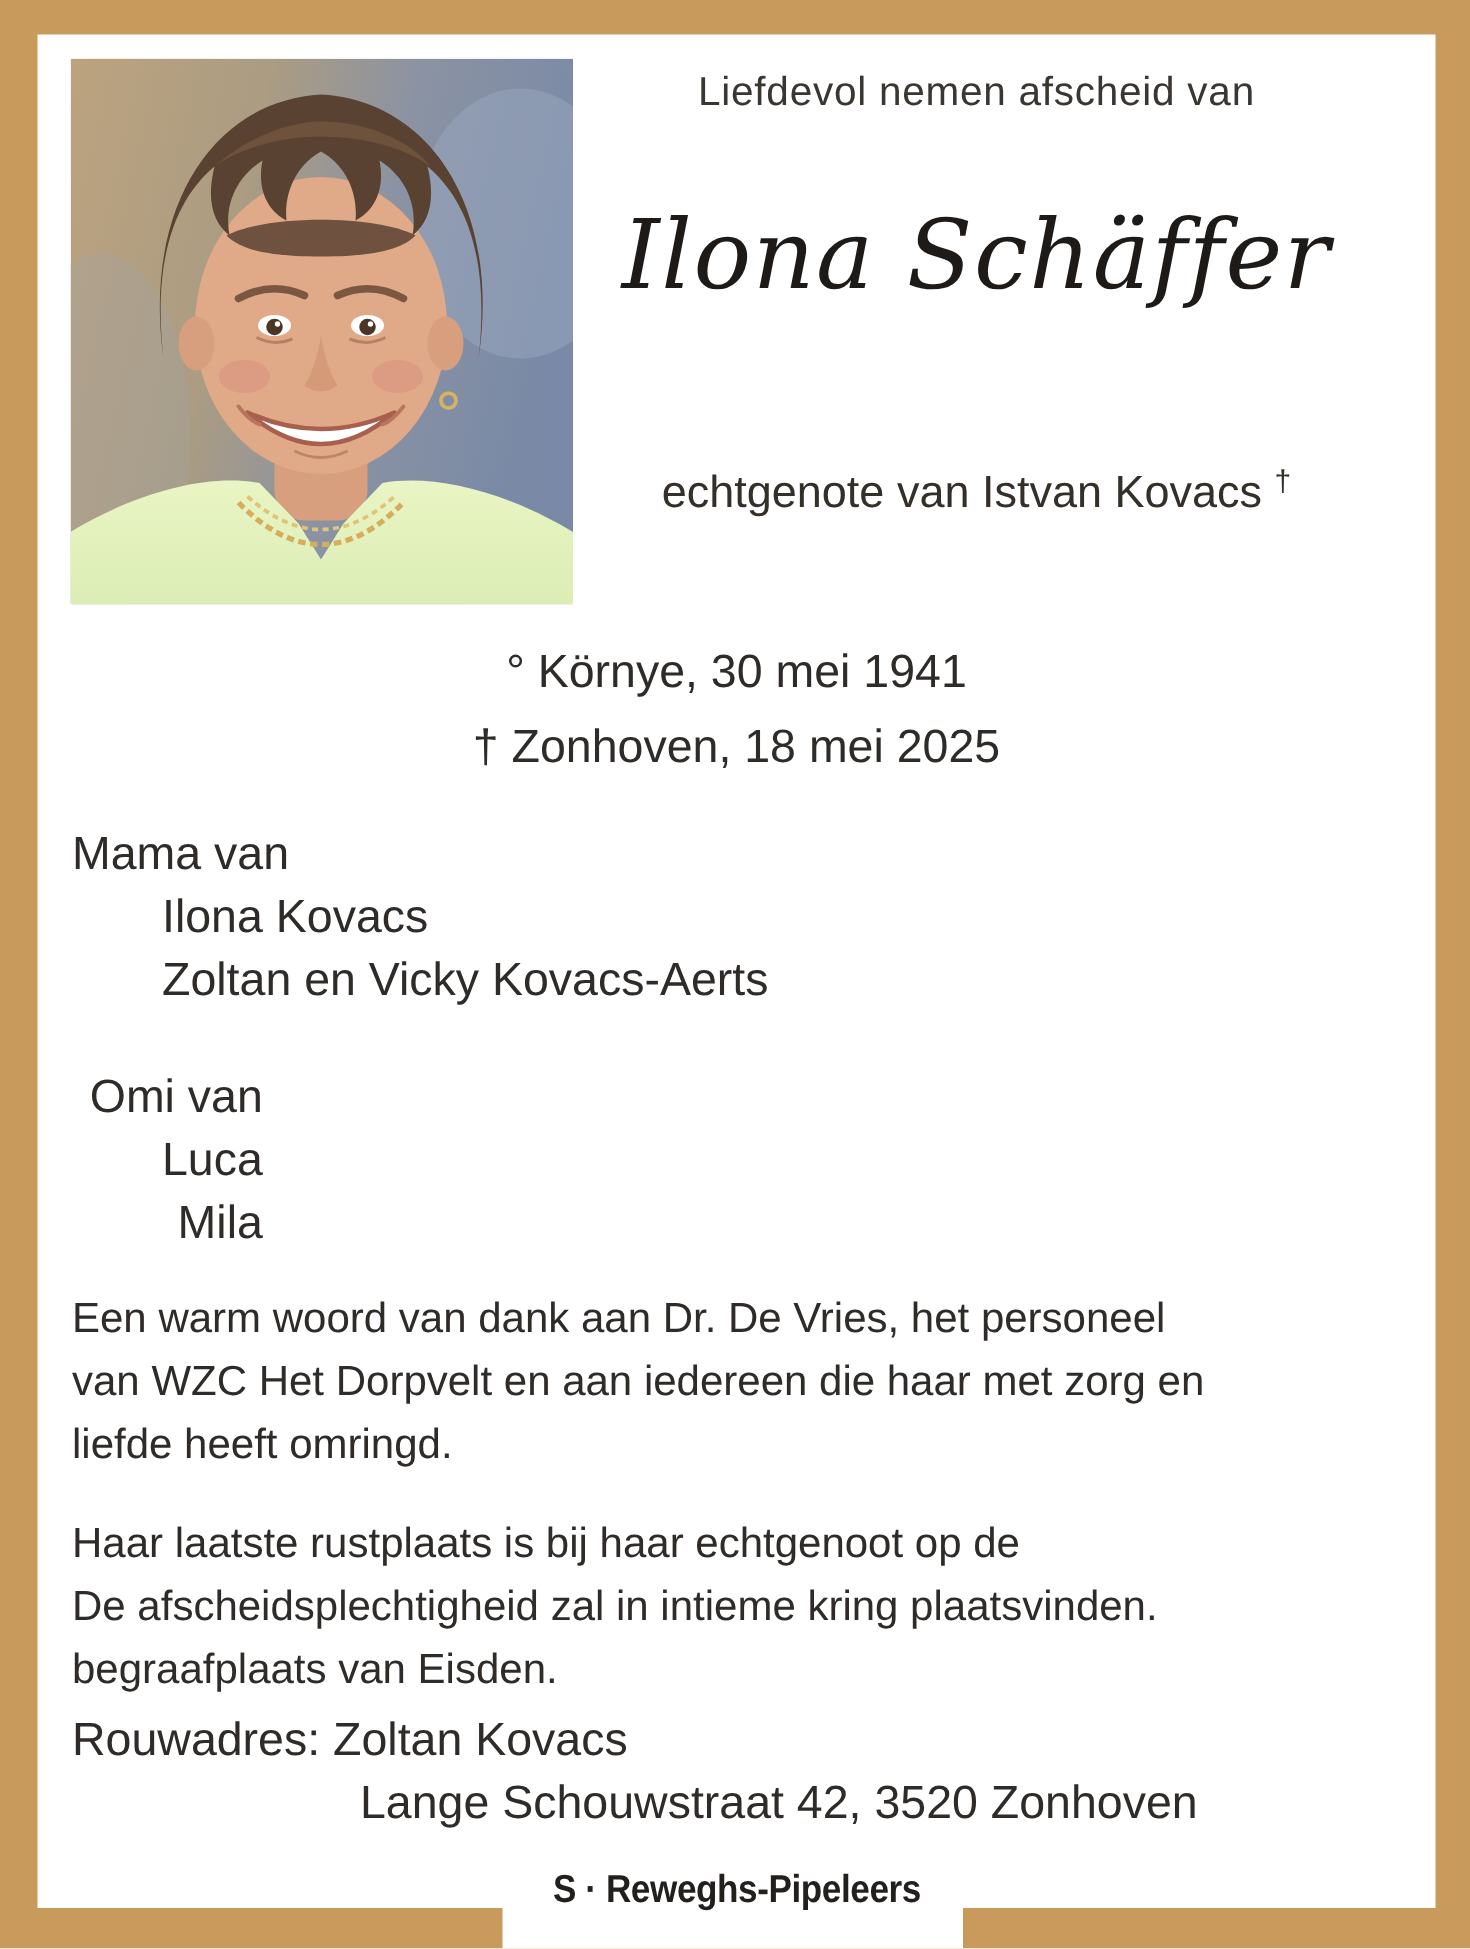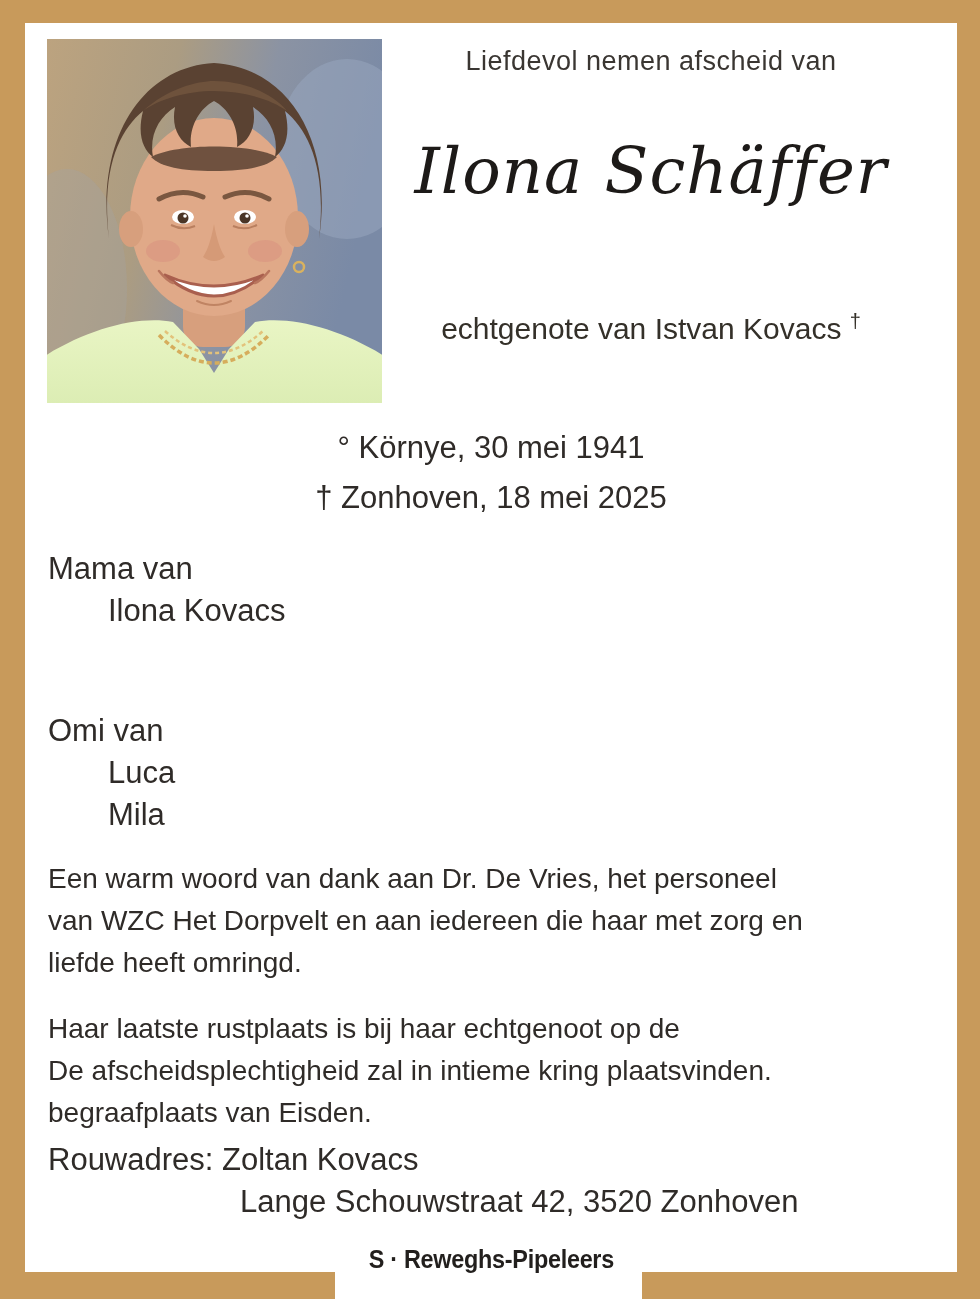--- a/index.html
+++ b/index.html
@@ -140,23 +140,24 @@
     <sup>†</sup>
   </div>
 
   <div class="abs dates date1">° Környe, 30 mei 1941</div>
   <div class="abs dates date2">† Zonhoven, 18 mei 2025</div>
 
   <div class="abs famblock" style="top:548px;">
     <span class="bodyline">Mama van</span>
     <div class="names">
       <span class="bodyline">Ilona Kovacs</span>
+      <span class="bodyline">Zoltan en Vicky Kovacs-Aerts</span>
     </div>
   </div>
-  <div class="abs famblock" style="top:710px;">
+  <div class="abs famblock" style="top:710px;text-align:right;">
     <span class="bodyline">Omi van</span>
     <div class="names">
       <span class="bodyline">Luca</span>
       <span class="bodyline">Mila</span>
     </div>
   </div>
 
   <div class="abs para p-thanks">
     <span class="bodyline">Een warm woord van dank aan Dr. De Vries, het personeel</span>
     <span class="bodyline">van WZC Het Dorpvelt en aan iedereen die haar met zorg en</span>

